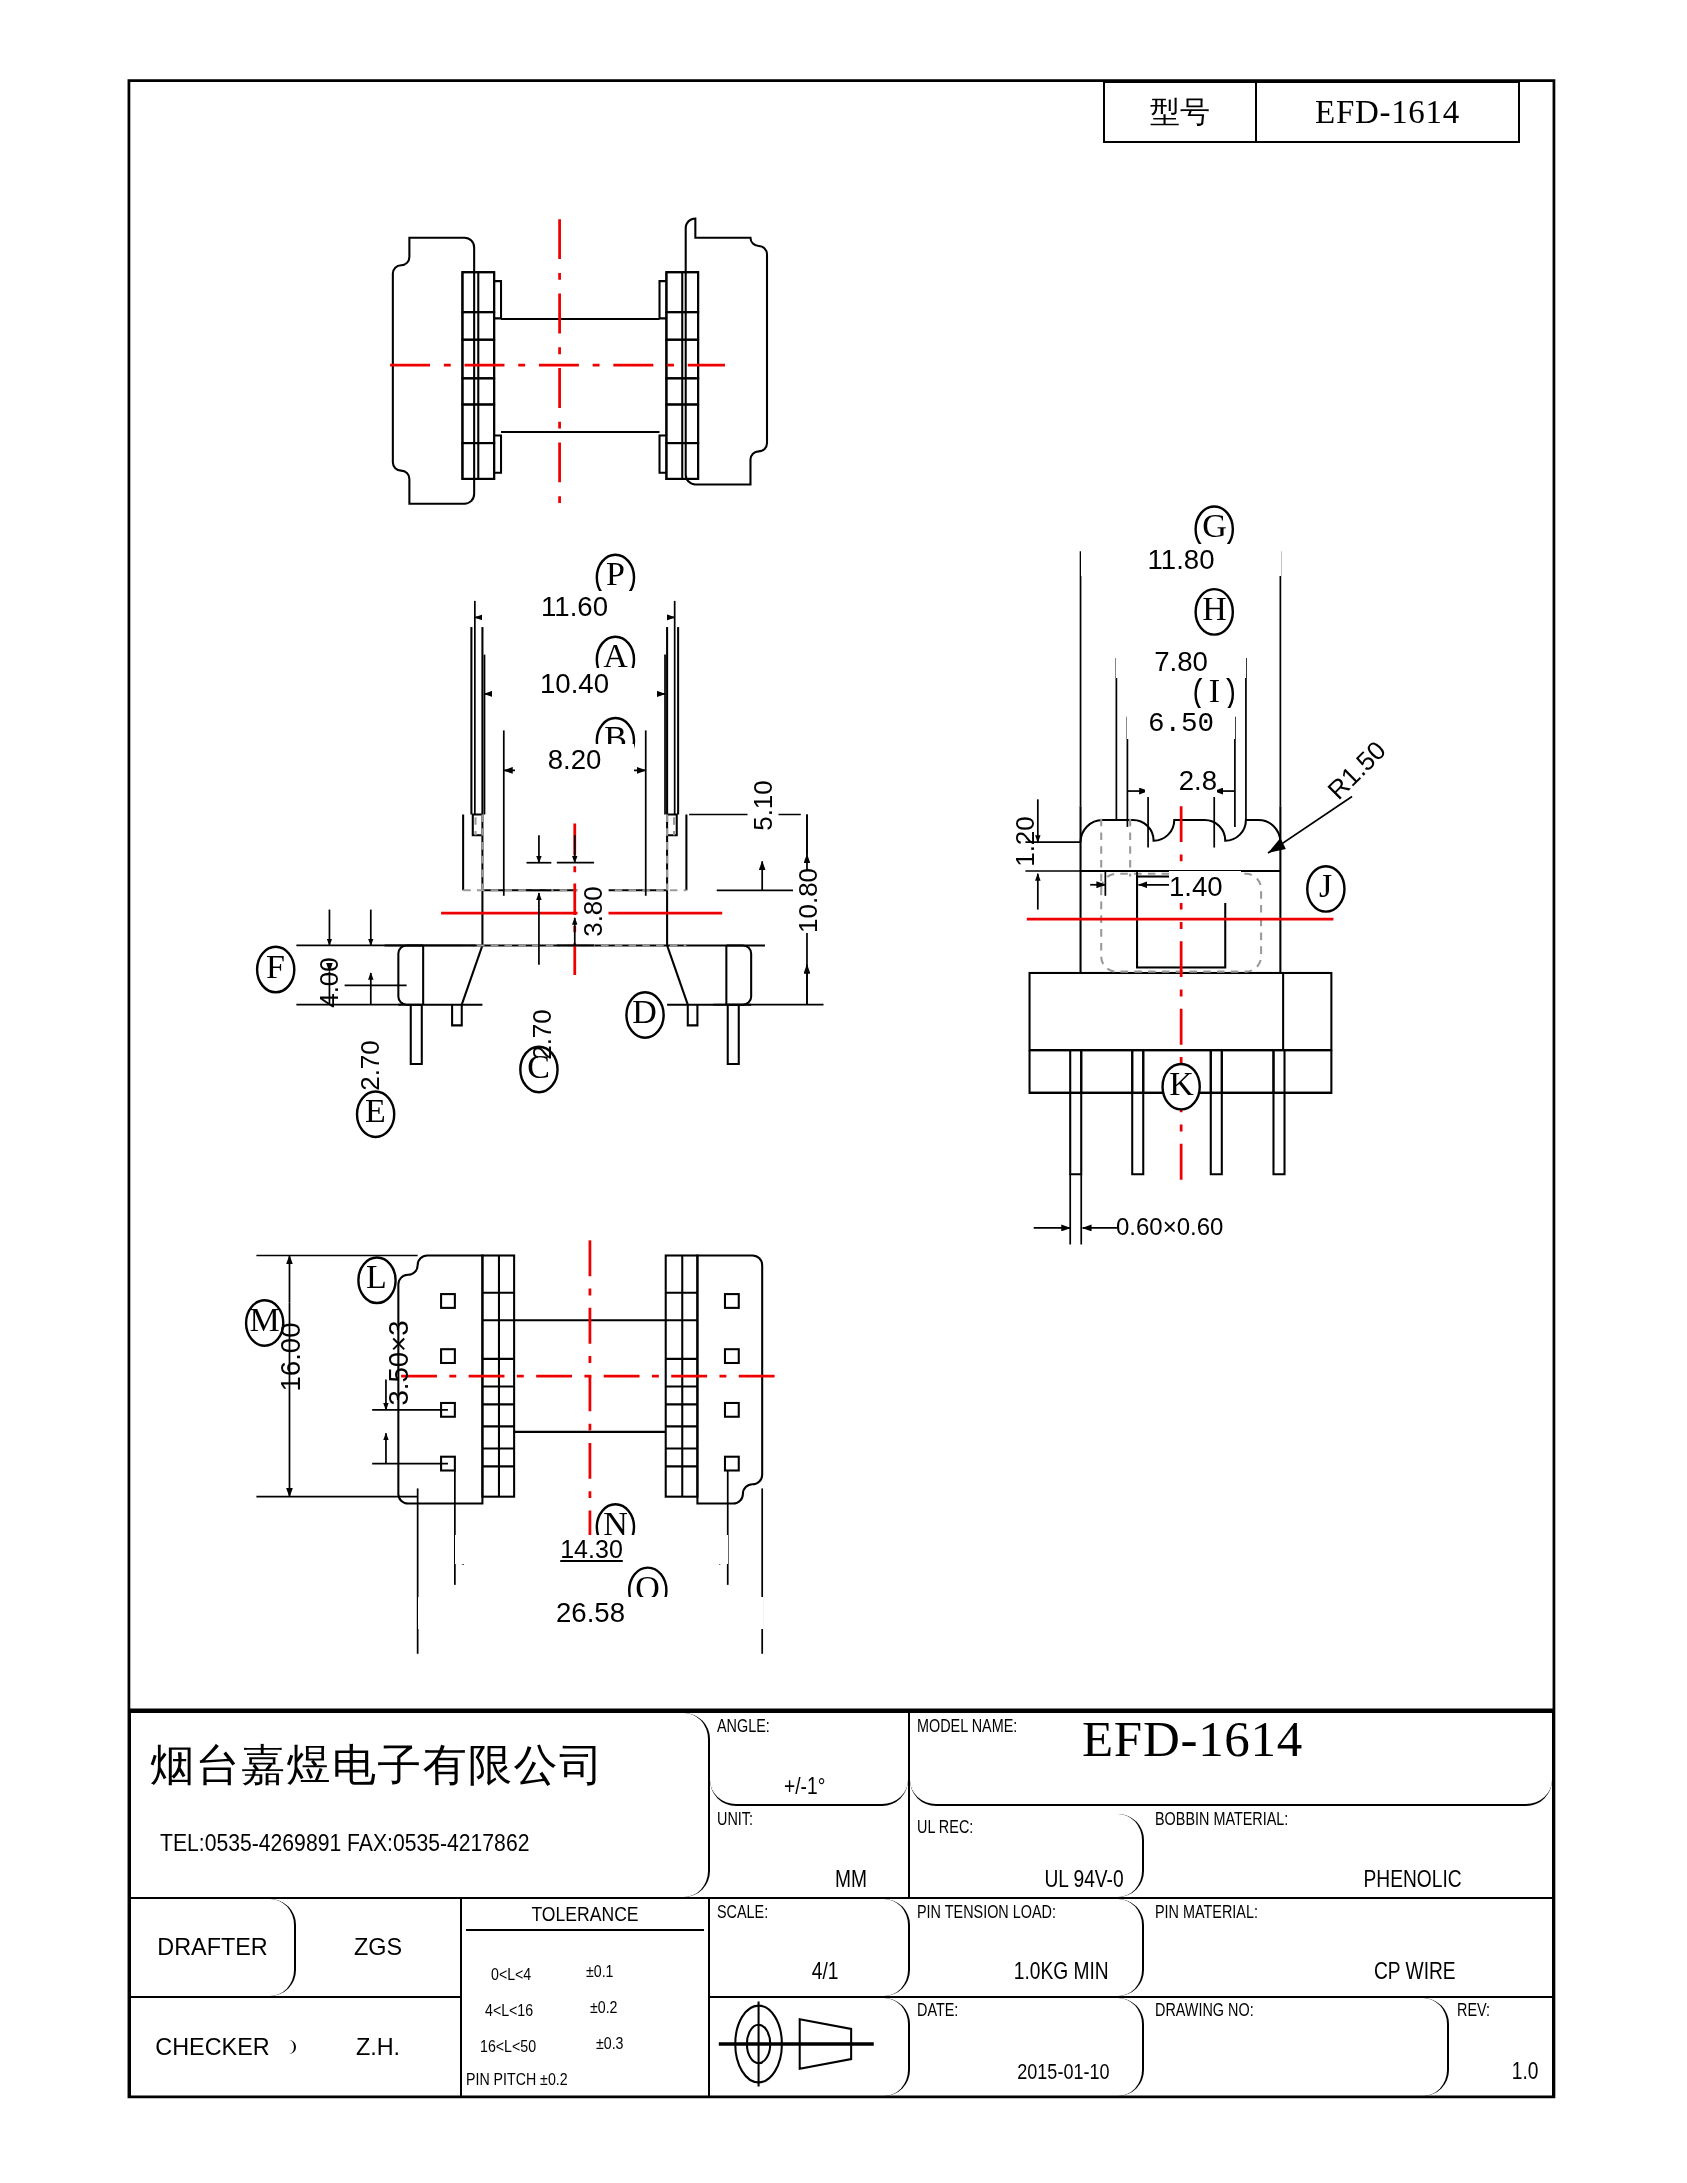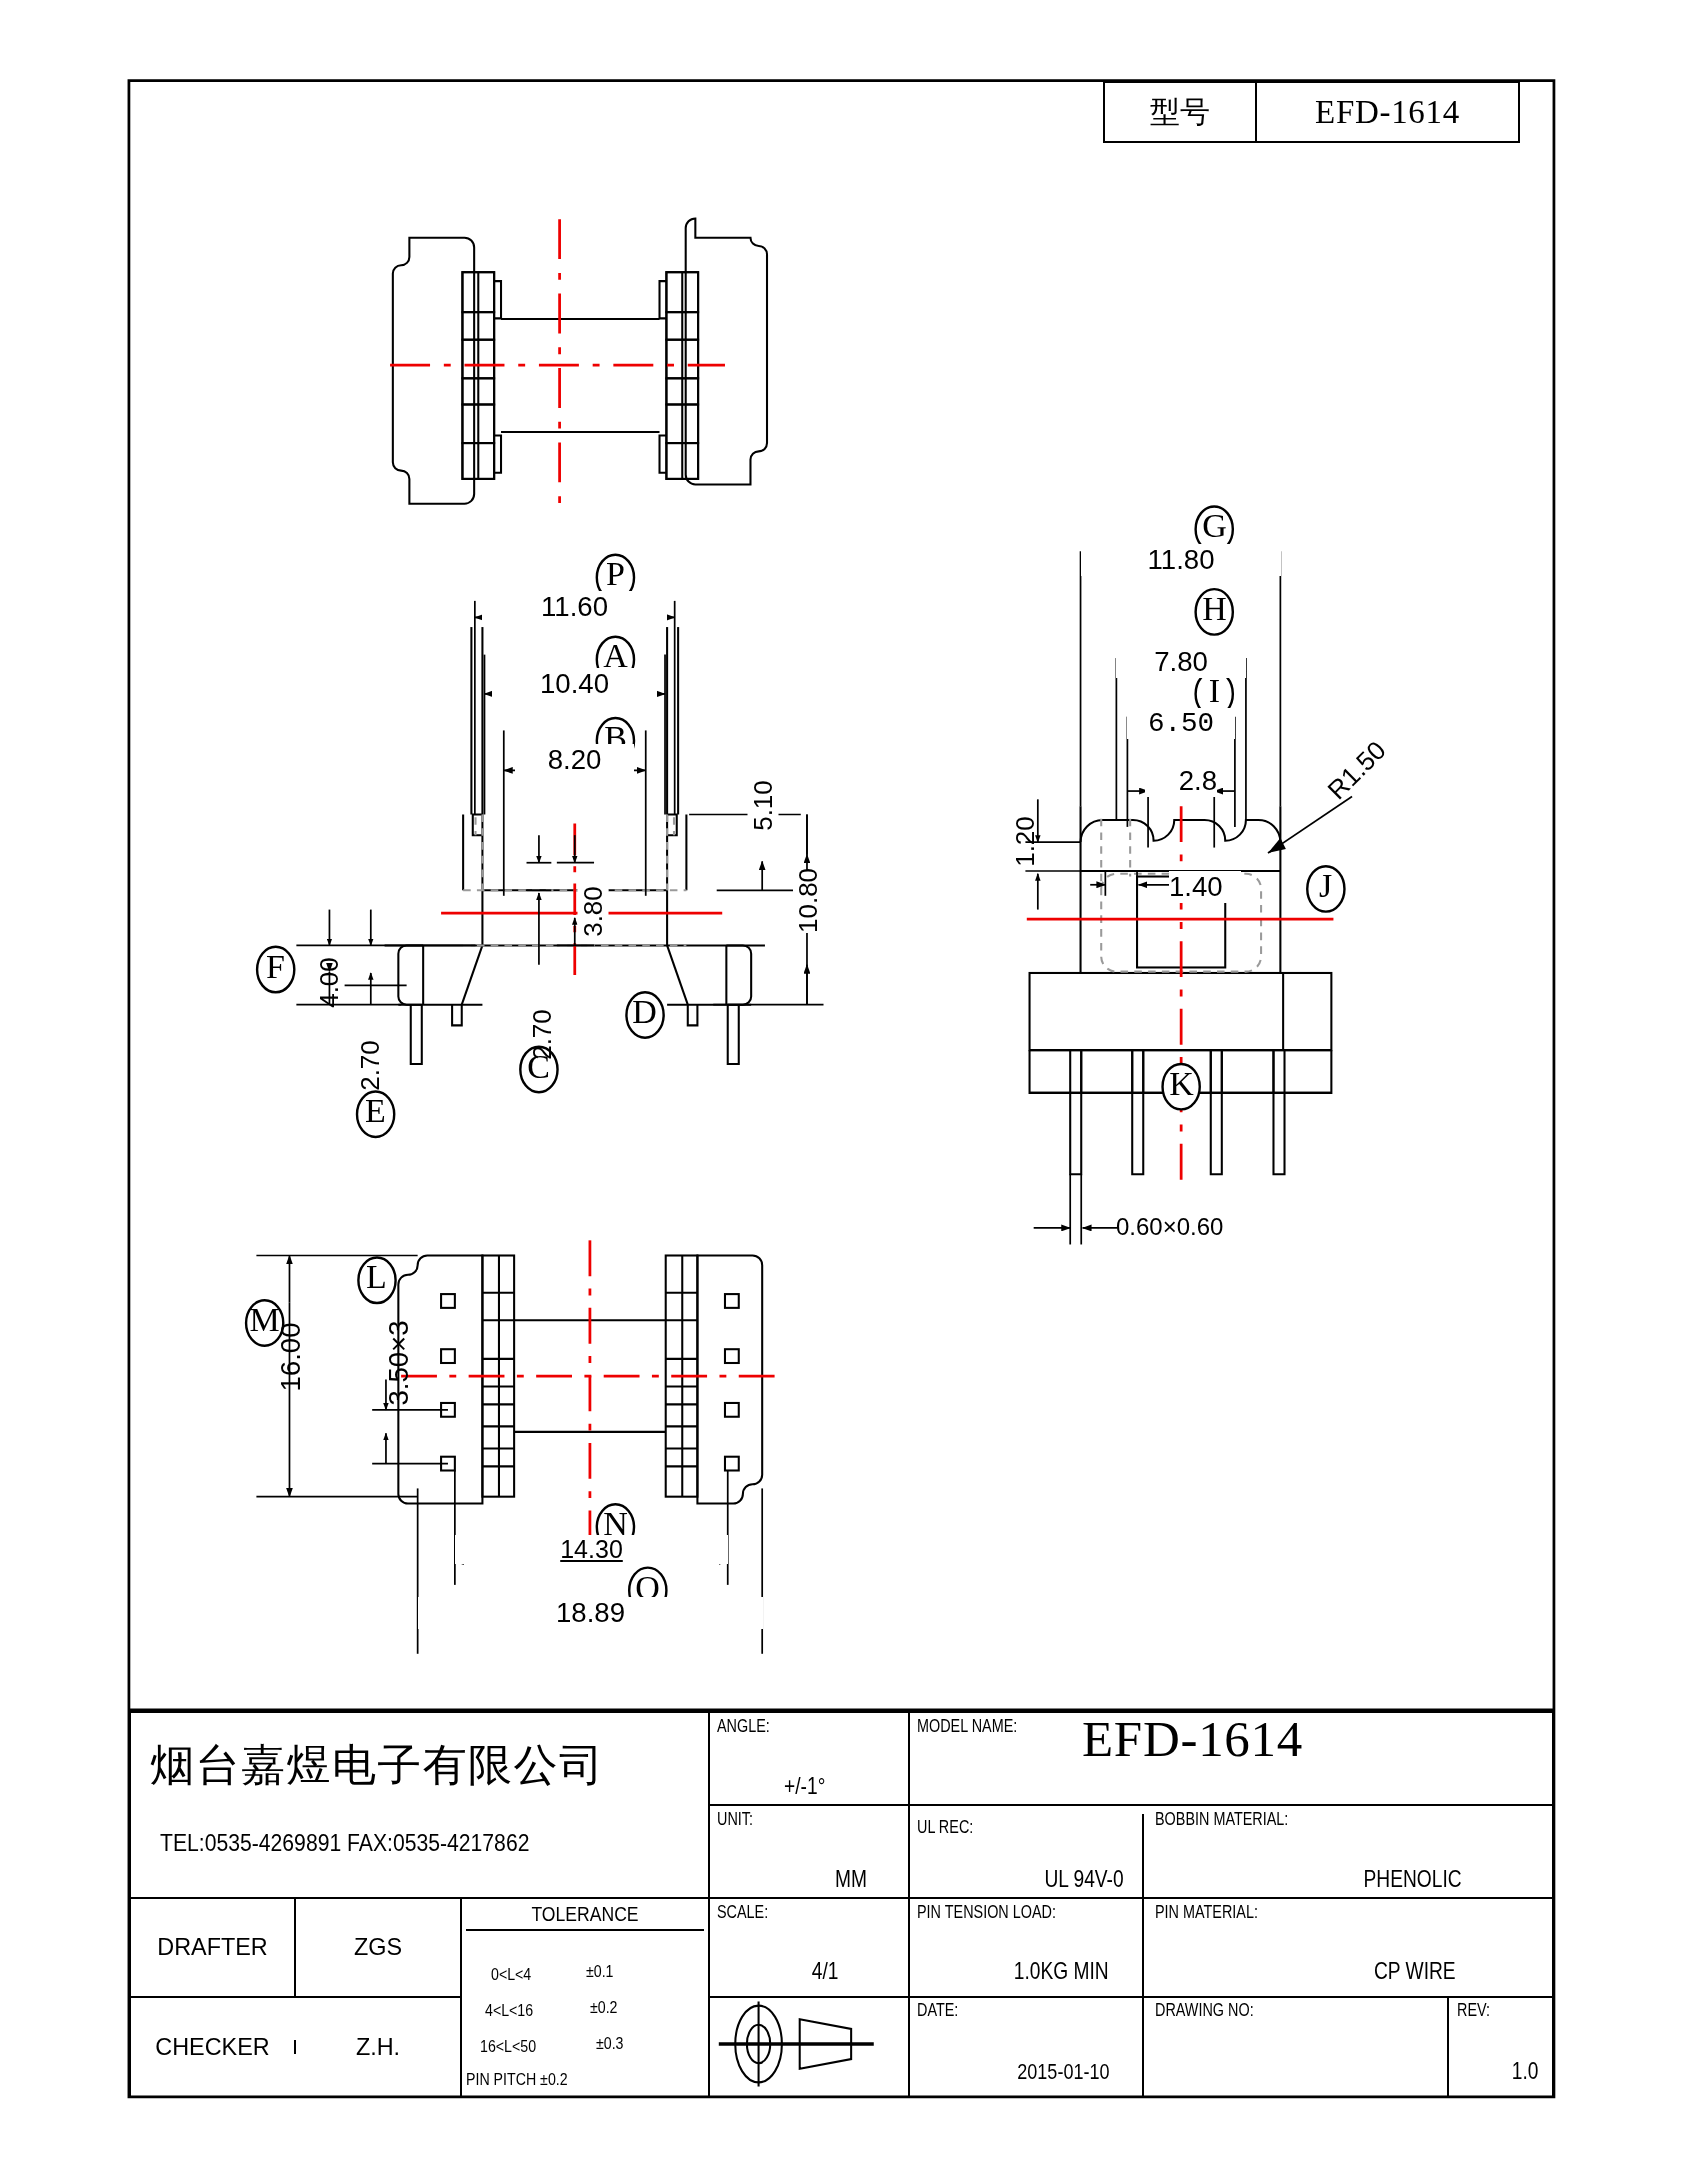--- a/index.html
+++ b/index.html
@@ -33,20 +33,21 @@
     position:absolute; left:129px; top:1711px; width:1425px; height:387px;
     box-sizing:border-box;
     border:2.1px solid #000;
     display:flex; flex-direction:column;
   }
   .tb-row{display:flex;box-sizing:border-box;}
   .tb-cell{
     box-sizing:border-box; position:relative;
     border-right:1.4px solid #000;
     padding:7px;
+    border-radius:26px;
   }
   .tb-cell:last-child{border-right:none;}
   .lbl{
     position:absolute; left:6.9px; top:2.8px;
     font-size:18px; letter-spacing:0px;
     font-family:"Liberation Sans",sans-serif;
     transform:scaleX(0.80); transform-origin:left top;
     white-space:nowrap;
   }
   .val{
@@ -485,21 +486,21 @@
   <span class="ov" style="left:1169px;top:871px;width:72px;text-align:left;font-size:27.6px;background:#fff;">1.40</span>
   <span class="ov" style="left:1309px;top:755px;width:96px;text-align:center;font-size:26px;
                transform:rotate(-45deg);transform-origin:center center;">R1.50</span>
   <span class="ov" style="left:1116px;top:1213px;width:179px;text-align:left;font-size:24px;">0.60×0.60</span>
 
   <span class="ov" style="left:259px;top:1344px;width:63px;text-align:center;font-size:27.6px;
                transform:rotate(-90deg);transform-origin:center center;">16.00</span>
   <span class="ov" style="left:351px;top:1347px;width:96px;text-align:center;font-size:27.6px;
                transform:rotate(-90deg);transform-origin:center center;">3.50×3</span>
   <span class="ov" style="left:455px;top:1535px;width:273px;text-align:center;font-size:25px;background:#fff;text-decoration:underline;">14.30</span>
-  <span class="ov" style="left:418px;top:1597px;width:345px;text-align:center;font-size:27.6px;background:#fff;">18.89</span>
+  <span class="ov" style="left:418px;top:1597px;width:345px;text-align:center;font-size:27.6px;background:#fff;">26.58</span>
 </div>
 
 <div id="model-box">
   <div class="cellA">型号</div>
   <div class="cellB">EFD-1614</div>
 </div>
 
 <div id="title-block">
 
   <div class="tb-row" style="height:186px;border-bottom:2.1px solid #000;">

